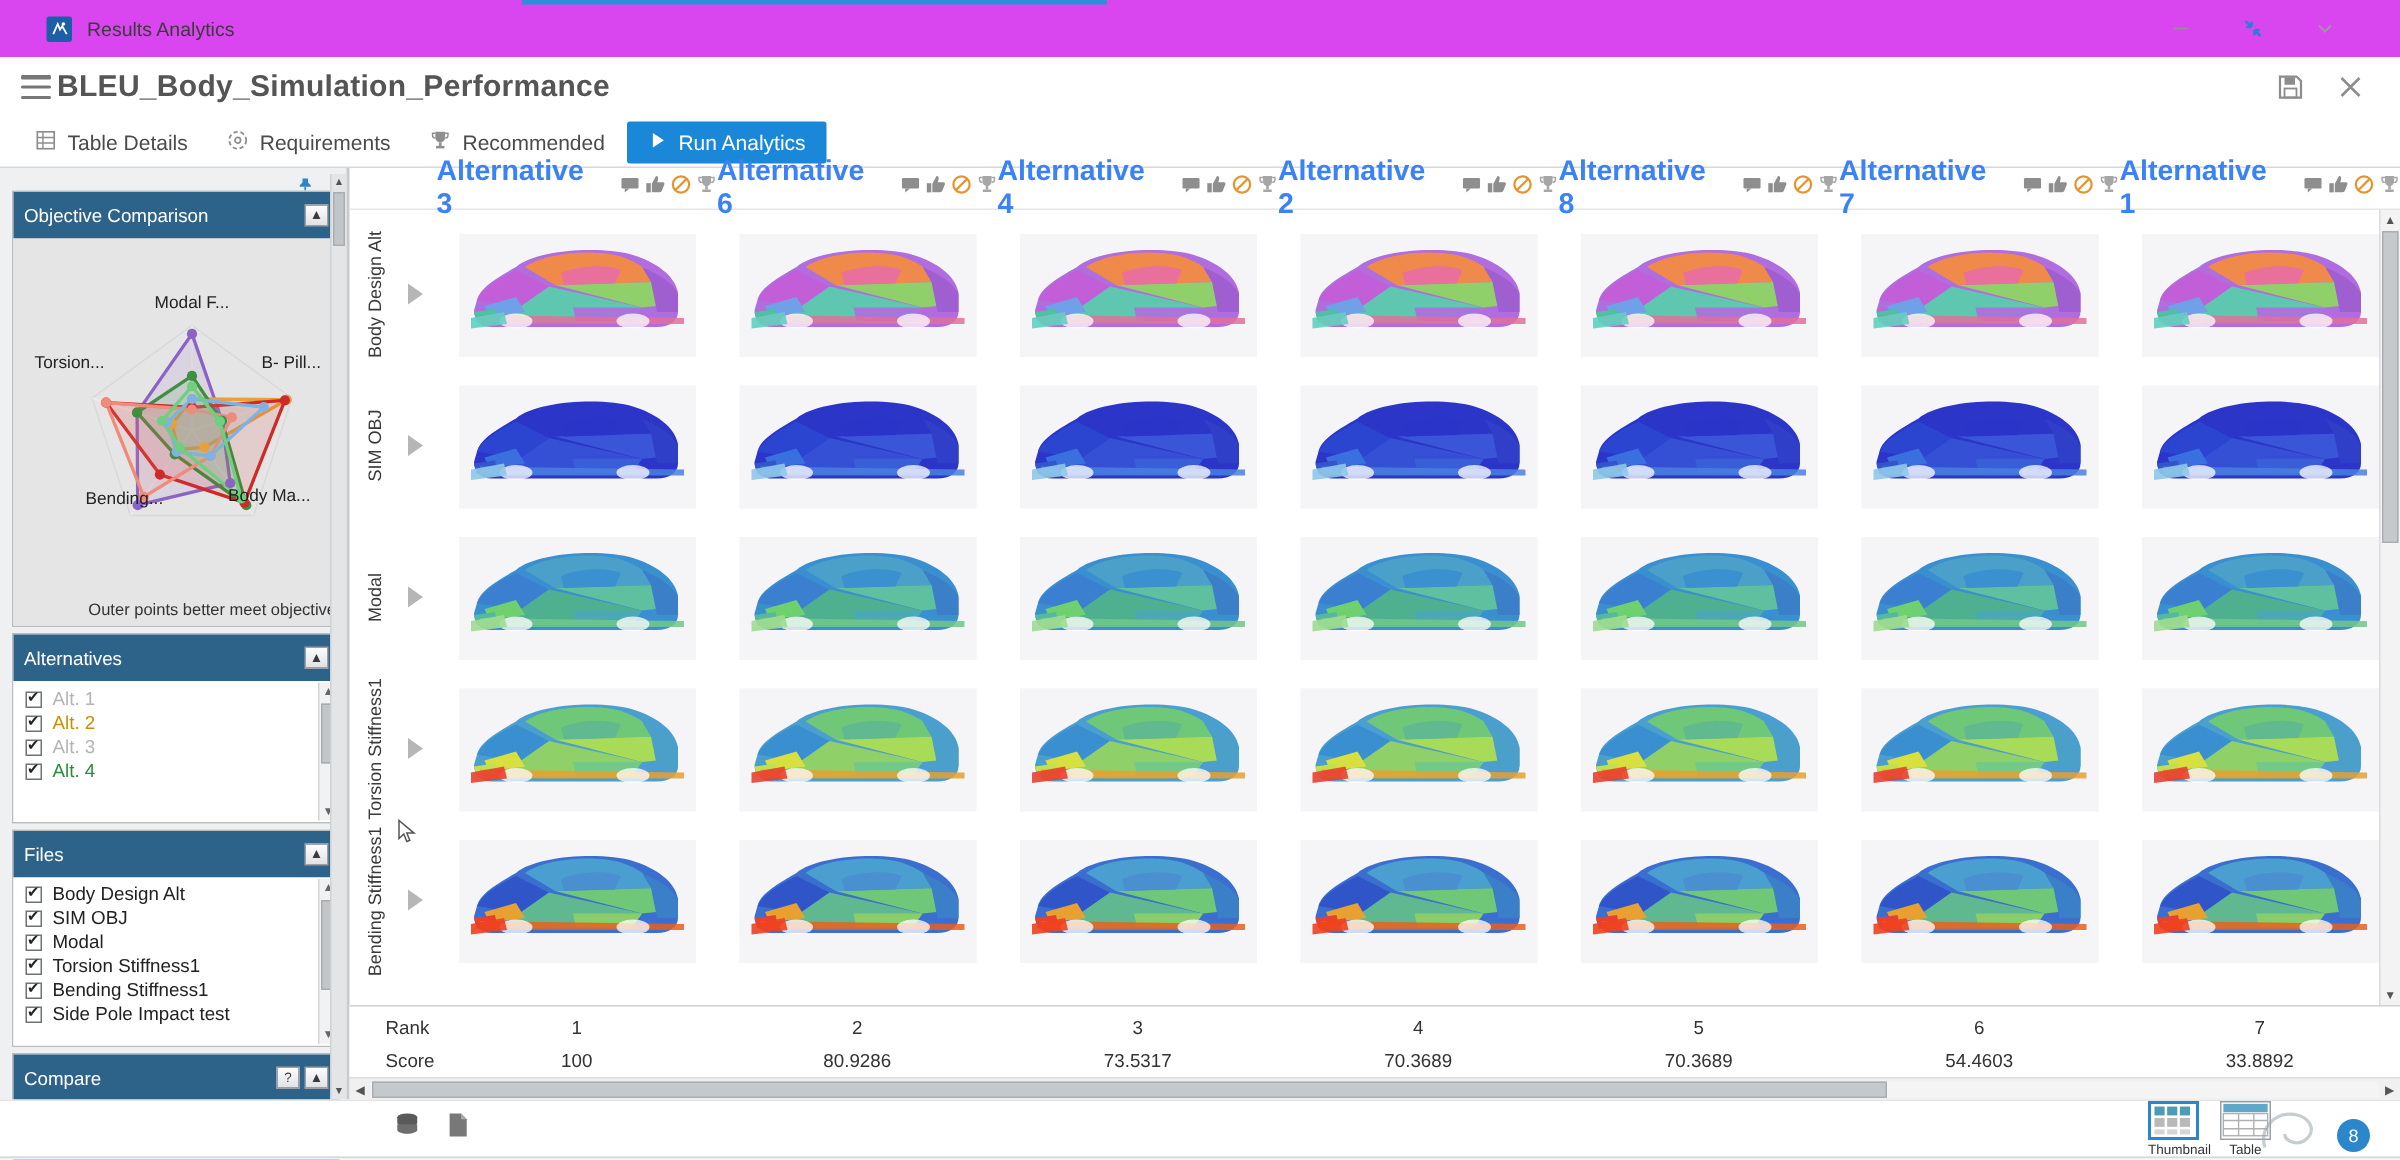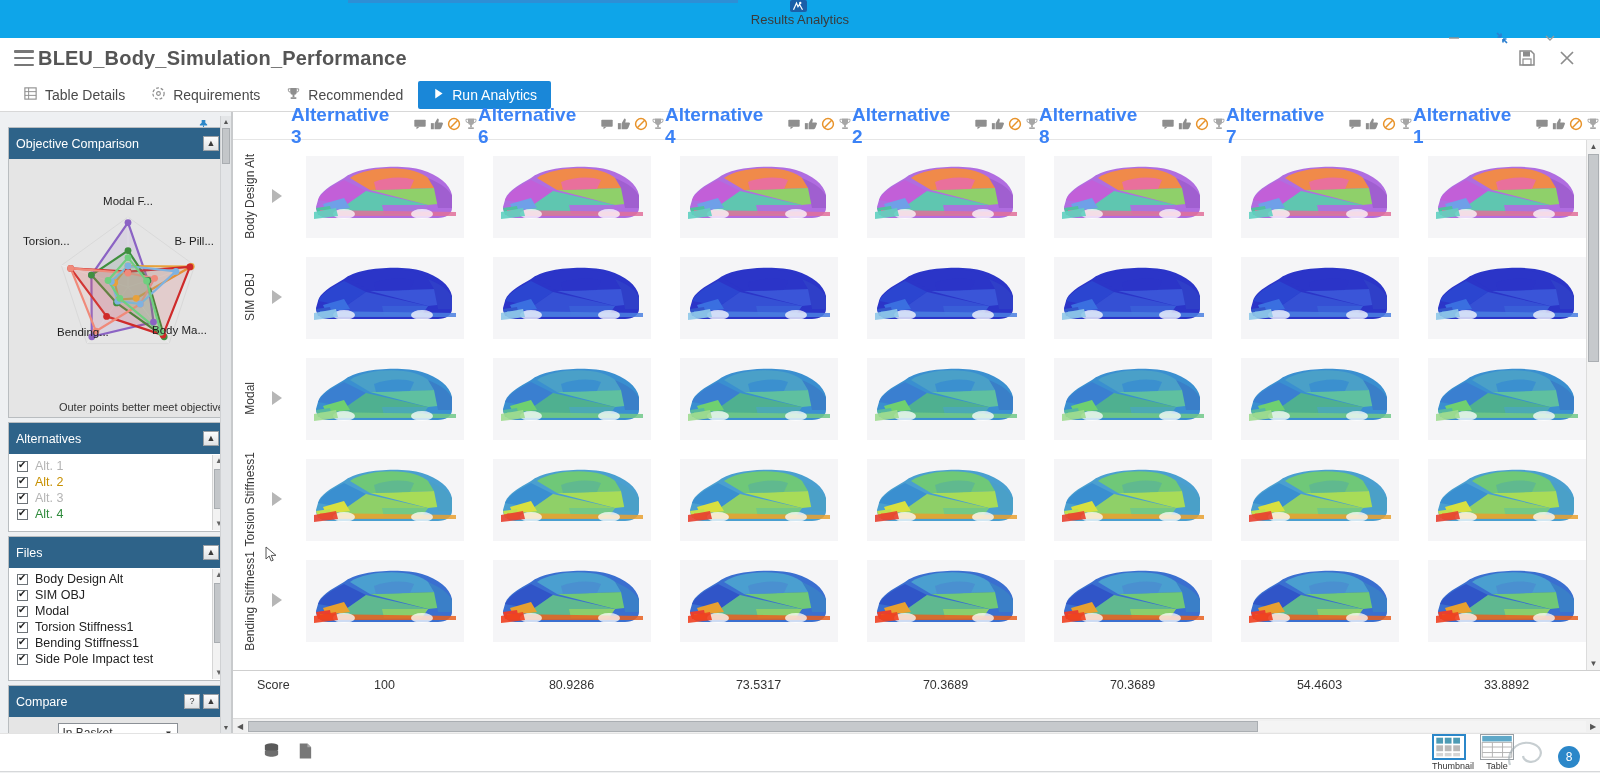--- a/index.html
+++ b/index.html
@@ -1,21 +1,21 @@
 <!DOCTYPE html>
 <html><head>
 <meta charset="utf-8">
 <style>
   * { box-sizing: border-box; margin:0; padding:0; }
   html,body { width:1600px; height:773px; overflow:hidden; background:#fff;
               font-family:"Liberation Sans", sans-serif; color:#333; }
 
   
-  .titlebar { height:38px; background:#0ea5e9; display:flex; align-items:center;
-              padding:0 25px; position:relative;flex-direction:column; }
+  .titlebar { height:38px; background:#d946ef; display:flex; align-items:center;
+              padding:0 25px; position:relative; }
   .tb-accent { position:absolute; left:348px; top:0; width:390px; height:3px; background:#2d8fd5; }
   .app-badge { width:17px; height:17px; background:#1a5fa8; border-radius:2px;
                display:flex; align-items:center; justify-content:center;
                margin-left:6px; margin-right:10px; }
   .app-badge svg { width:12px; height:12px; }
   .app-title { font-size:13px; color:#3b3b3b; }
   .tb-ctrls { margin-left:auto; display:flex; align-items:center; gap:26px; padding-right:14px; }
   .tb-btn { width:22px; height:22px; display:flex; align-items:center; justify-content:center;
             cursor:pointer; color:#808080; }
   .tb-btn svg { width:16px; height:16px; }
@@ -57,21 +57,21 @@
            border:1px solid #9aa0a5; margin-left:3px; font-size:9px; line-height:13px;
            text-align:center; color:#3a3a3a; cursor:pointer; }
   .panel-body { background:#e5e5e5; position:relative; }
 
   
   .radarwrap { height:258px; position:relative; }
   .radarwrap svg { position:absolute; left:0; top:0; }
   .radar-note { position:absolute; bottom:4px; right:2px; font-size:11px; color:#333; }
 
   
-  .listbox { height:77px; overflow:hidden; position:relative; background:#fff; }
+  .listbox { height:94px; overflow:hidden; position:relative; background:#fff; }
   .listbox.files { height:112px; }
   .litem { display:flex; align-items:center; gap:7px; font-size:12.5px; padding:1px 0 1px 8px;
            color:#222; cursor:pointer; }
   .cb { width:11px; height:11px; border:1px solid #6d7378; background:#fff; position:relative;
         flex:0 0 11px; }
   .cb:after { content:"✔"; position:absolute; left:0px; top:-3px; font-size:10px; color:#222; }
   .dim { color:#b4b4b4; }
   .gold { color:#c79000; }
   .grn  { color:#2f8b3c; }
   .vscroll { position:absolute; right:1px; top:1px; bottom:1px; width:13px; background:#f2f2f2;
@@ -1375,20 +1375,32 @@
     </div>
 
     <div class="gvscroll">
       <div class="arw">▲</div>
       <div class="thumb"></div>
       <div class="arw" style="position:absolute;bottom:0;left:0;right:0;">▼</div>
     </div>
 
     <div class="grank">
       <div class="rrow">
+        <div class="rl">Rank</div>
+        <div id="rankcells" style="display:flex">
+            <div class="rc">1</div>
+            <div class="rc">2</div>
+            <div class="rc">3</div>
+            <div class="rc">4</div>
+            <div class="rc">5</div>
+            <div class="rc">6</div>
+            <div class="rc">7</div>
+          </div>
+      </div>
+      <div class="rrow">
         <div class="rl">Score</div>
         <div id="scorecells" style="display:flex">
             <div class="rc">100</div>
             <div class="rc">80.9286</div>
             <div class="rc">73.5317</div>
             <div class="rc">70.3689</div>
             <div class="rc">70.3689</div>
             <div class="rc">54.4603</div>
             <div class="rc">33.8892</div>
           </div>

